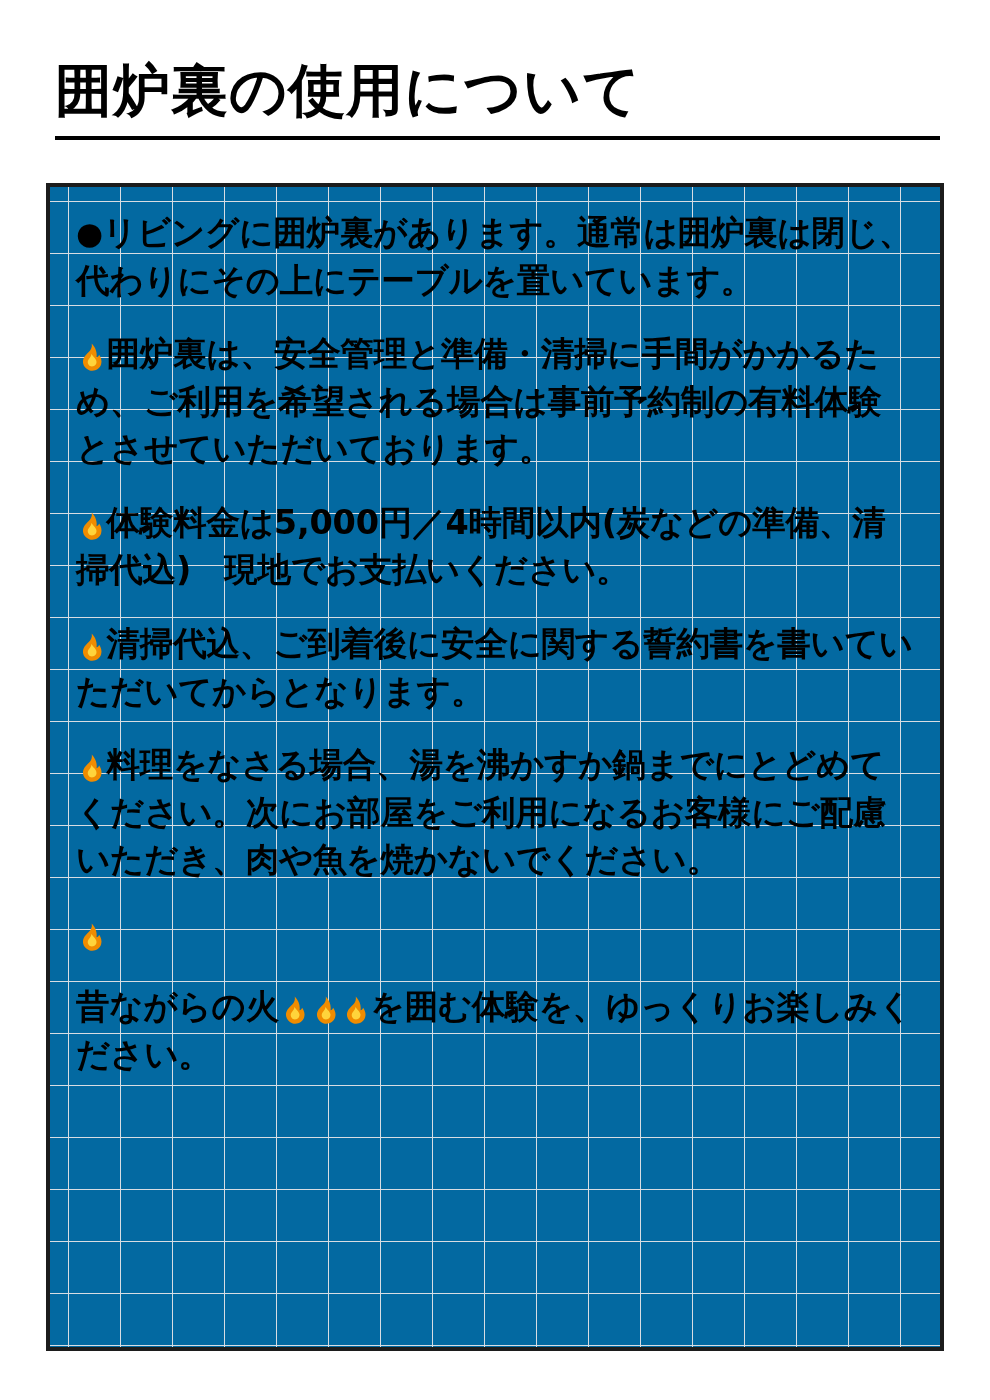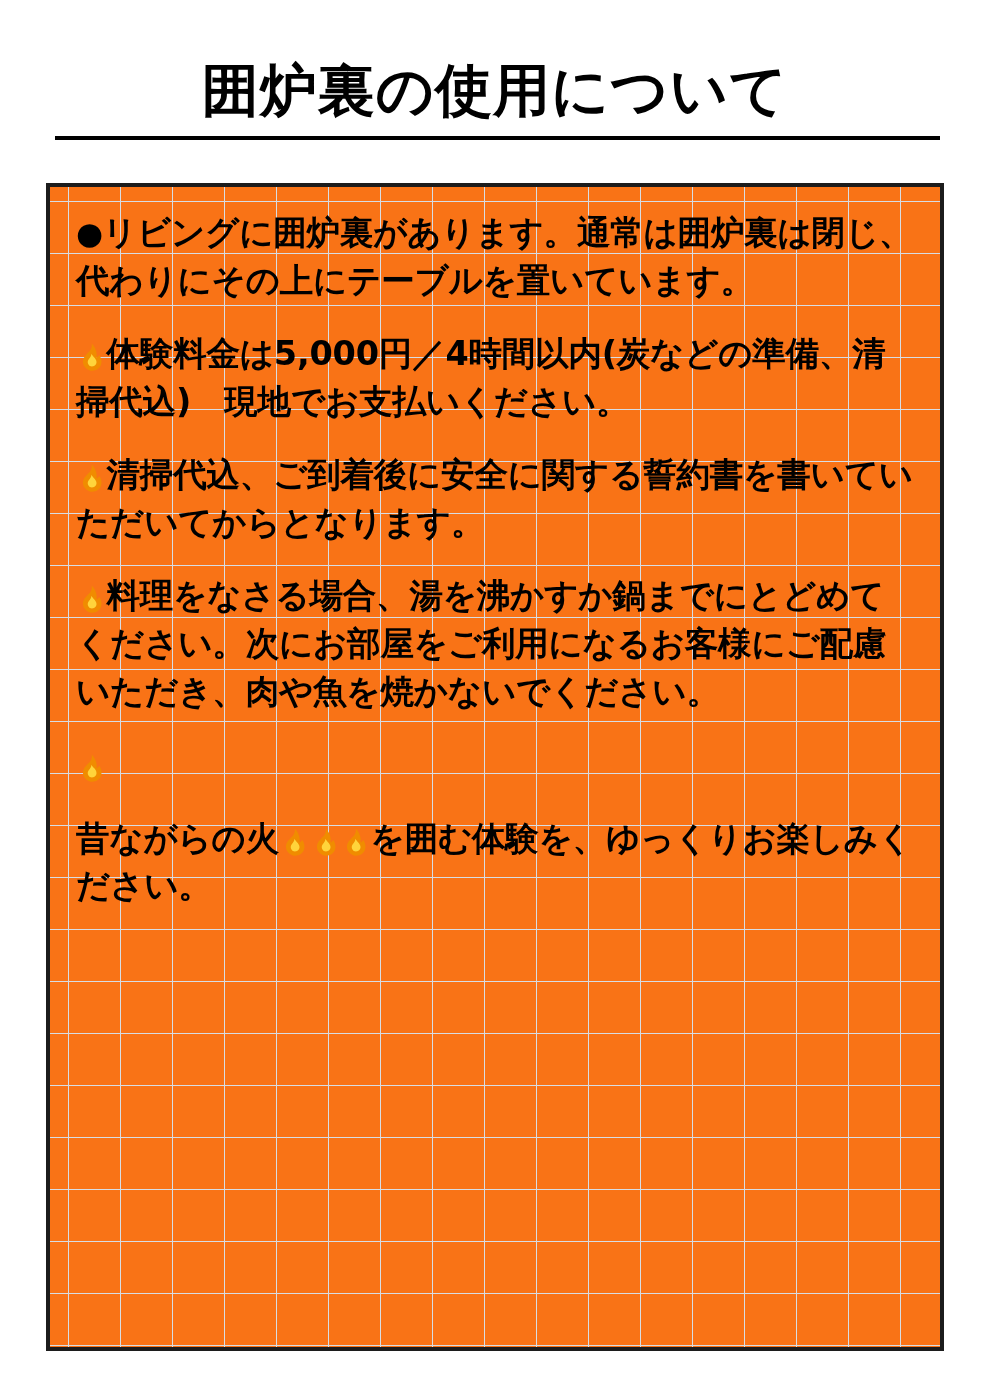--- a/index.html
+++ b/index.html
@@ -22,21 +22,21 @@
     position: relative;
     box-sizing: border-box;
   }
 
   
   .title-wrap {
     position: absolute;
     left: 55px;
     top: 58px;
     width: 880px;
-    text-align: center;
+    text-align: left;
     font-family: Liberation Serif, serif;
   }
   .title {
     font-size: 57px;
     font-weight: 700;
     letter-spacing: 1px;
     line-height: 1.15;
     white-space: nowrap;
   }
   .title-rule {
@@ -50,21 +50,21 @@
 
   
   .note-box {
     position: absolute;
     left: 46px;
     top: 183px;
     width: 898px;
     height: 1168px;
     border: 4px solid #1c1c1c;
     box-sizing: border-box;
-    background: #f97316;
+    background: #0369a1;
     overflow: hidden;
   }
   
   .grid {
     position: absolute;
     inset: 0;
     background-image:
       linear-gradient(to right, #d8dde3 1px, transparent 1px),
       linear-gradient(to bottom, #d8dde3 1px, transparent 1px);
     background-size: 52px 52px;
@@ -113,20 +113,24 @@
   </div>
   <div class="title-rule"></div>
 
   <div class="note-box">
     <div class="grid"></div>
 
     <div class="content">
 
       <p class="para"><span class="bullet-dot">●</span><span>リビングに囲炉裏があります。通常は囲炉裏は閉じ、代わりにその上にテーブルを置いています。</span></p>
 
+      <p class="para"><span class="flame"><svg width="30" height="30" viewBox="0 0 24 24" aria-hidden="true">
+              <path d="M12.6 1.2c.5 3.1-.7 5-2.2 6.6-1.6 1.7-3.6 3.2-4.5 5.8-1.2 3.6.9 7.6 4.6 8.9 4 1.4 8.4-.7 9.6-4.7.9-3-.2-5.6-1.6-7.7-.4 1-1.1 1.8-2.1 2.1.7-3.4-.6-7.6-3.8-11z" fill="#f08c00"></path>
+              <path d="M12.2 9.4c.3 2-.9 2.8-1.7 3.9-.8 1-1.4 2.1-1 3.6.5 1.9 2.4 3 4.3 2.5 1.9-.5 3-2.4 2.5-4.3-.3-1.2-1.1-2.1-1.9-3-.9-1-1.8-1.9-2.2-2.7z" fill="#ffd43b"></path>
+            </svg></span><span>囲炉裏は、安全管理と準備・清掃に手間がかかるため、ご利用を希望される場合は事前予約制の有料体験とさせていただいております。</span></p>
 
       <p class="para"><span class="flame"><svg width="30" height="30" viewBox="0 0 24 24" aria-hidden="true">
               <path d="M12.6 1.2c.5 3.1-.7 5-2.2 6.6-1.6 1.7-3.6 3.2-4.5 5.8-1.2 3.6.9 7.6 4.6 8.9 4 1.4 8.4-.7 9.6-4.7.9-3-.2-5.6-1.6-7.7-.4 1-1.1 1.8-2.1 2.1.7-3.4-.6-7.6-3.8-11z" fill="#f08c00"></path>
               <path d="M12.2 9.4c.3 2-.9 2.8-1.7 3.9-.8 1-1.4 2.1-1 3.6.5 1.9 2.4 3 4.3 2.5 1.9-.5 3-2.4 2.5-4.3-.3-1.2-1.1-2.1-1.9-3-.9-1-1.8-1.9-2.2-2.7z" fill="#ffd43b"></path>
             </svg></span><span class="num">体験料金は5,000円／4時間以内(炭などの準備、清掃代込)　現地でお支払いください。</span></p>
 
       <p class="para"><span class="flame"><svg width="30" height="30" viewBox="0 0 24 24" aria-hidden="true">
               <path d="M12.6 1.2c.5 3.1-.7 5-2.2 6.6-1.6 1.7-3.6 3.2-4.5 5.8-1.2 3.6.9 7.6 4.6 8.9 4 1.4 8.4-.7 9.6-4.7.9-3-.2-5.6-1.6-7.7-.4 1-1.1 1.8-2.1 2.1.7-3.4-.6-7.6-3.8-11z" fill="#f08c00"></path>
               <path d="M12.2 9.4c.3 2-.9 2.8-1.7 3.9-.8 1-1.4 2.1-1 3.6.5 1.9 2.4 3 4.3 2.5 1.9-.5 3-2.4 2.5-4.3-.3-1.2-1.1-2.1-1.9-3-.9-1-1.8-1.9-2.2-2.7z" fill="#ffd43b"></path>
             </svg></span><span>清掃代込、ご到着後に安全に関する誓約書を書いていただいてからとなります。</span></p>

